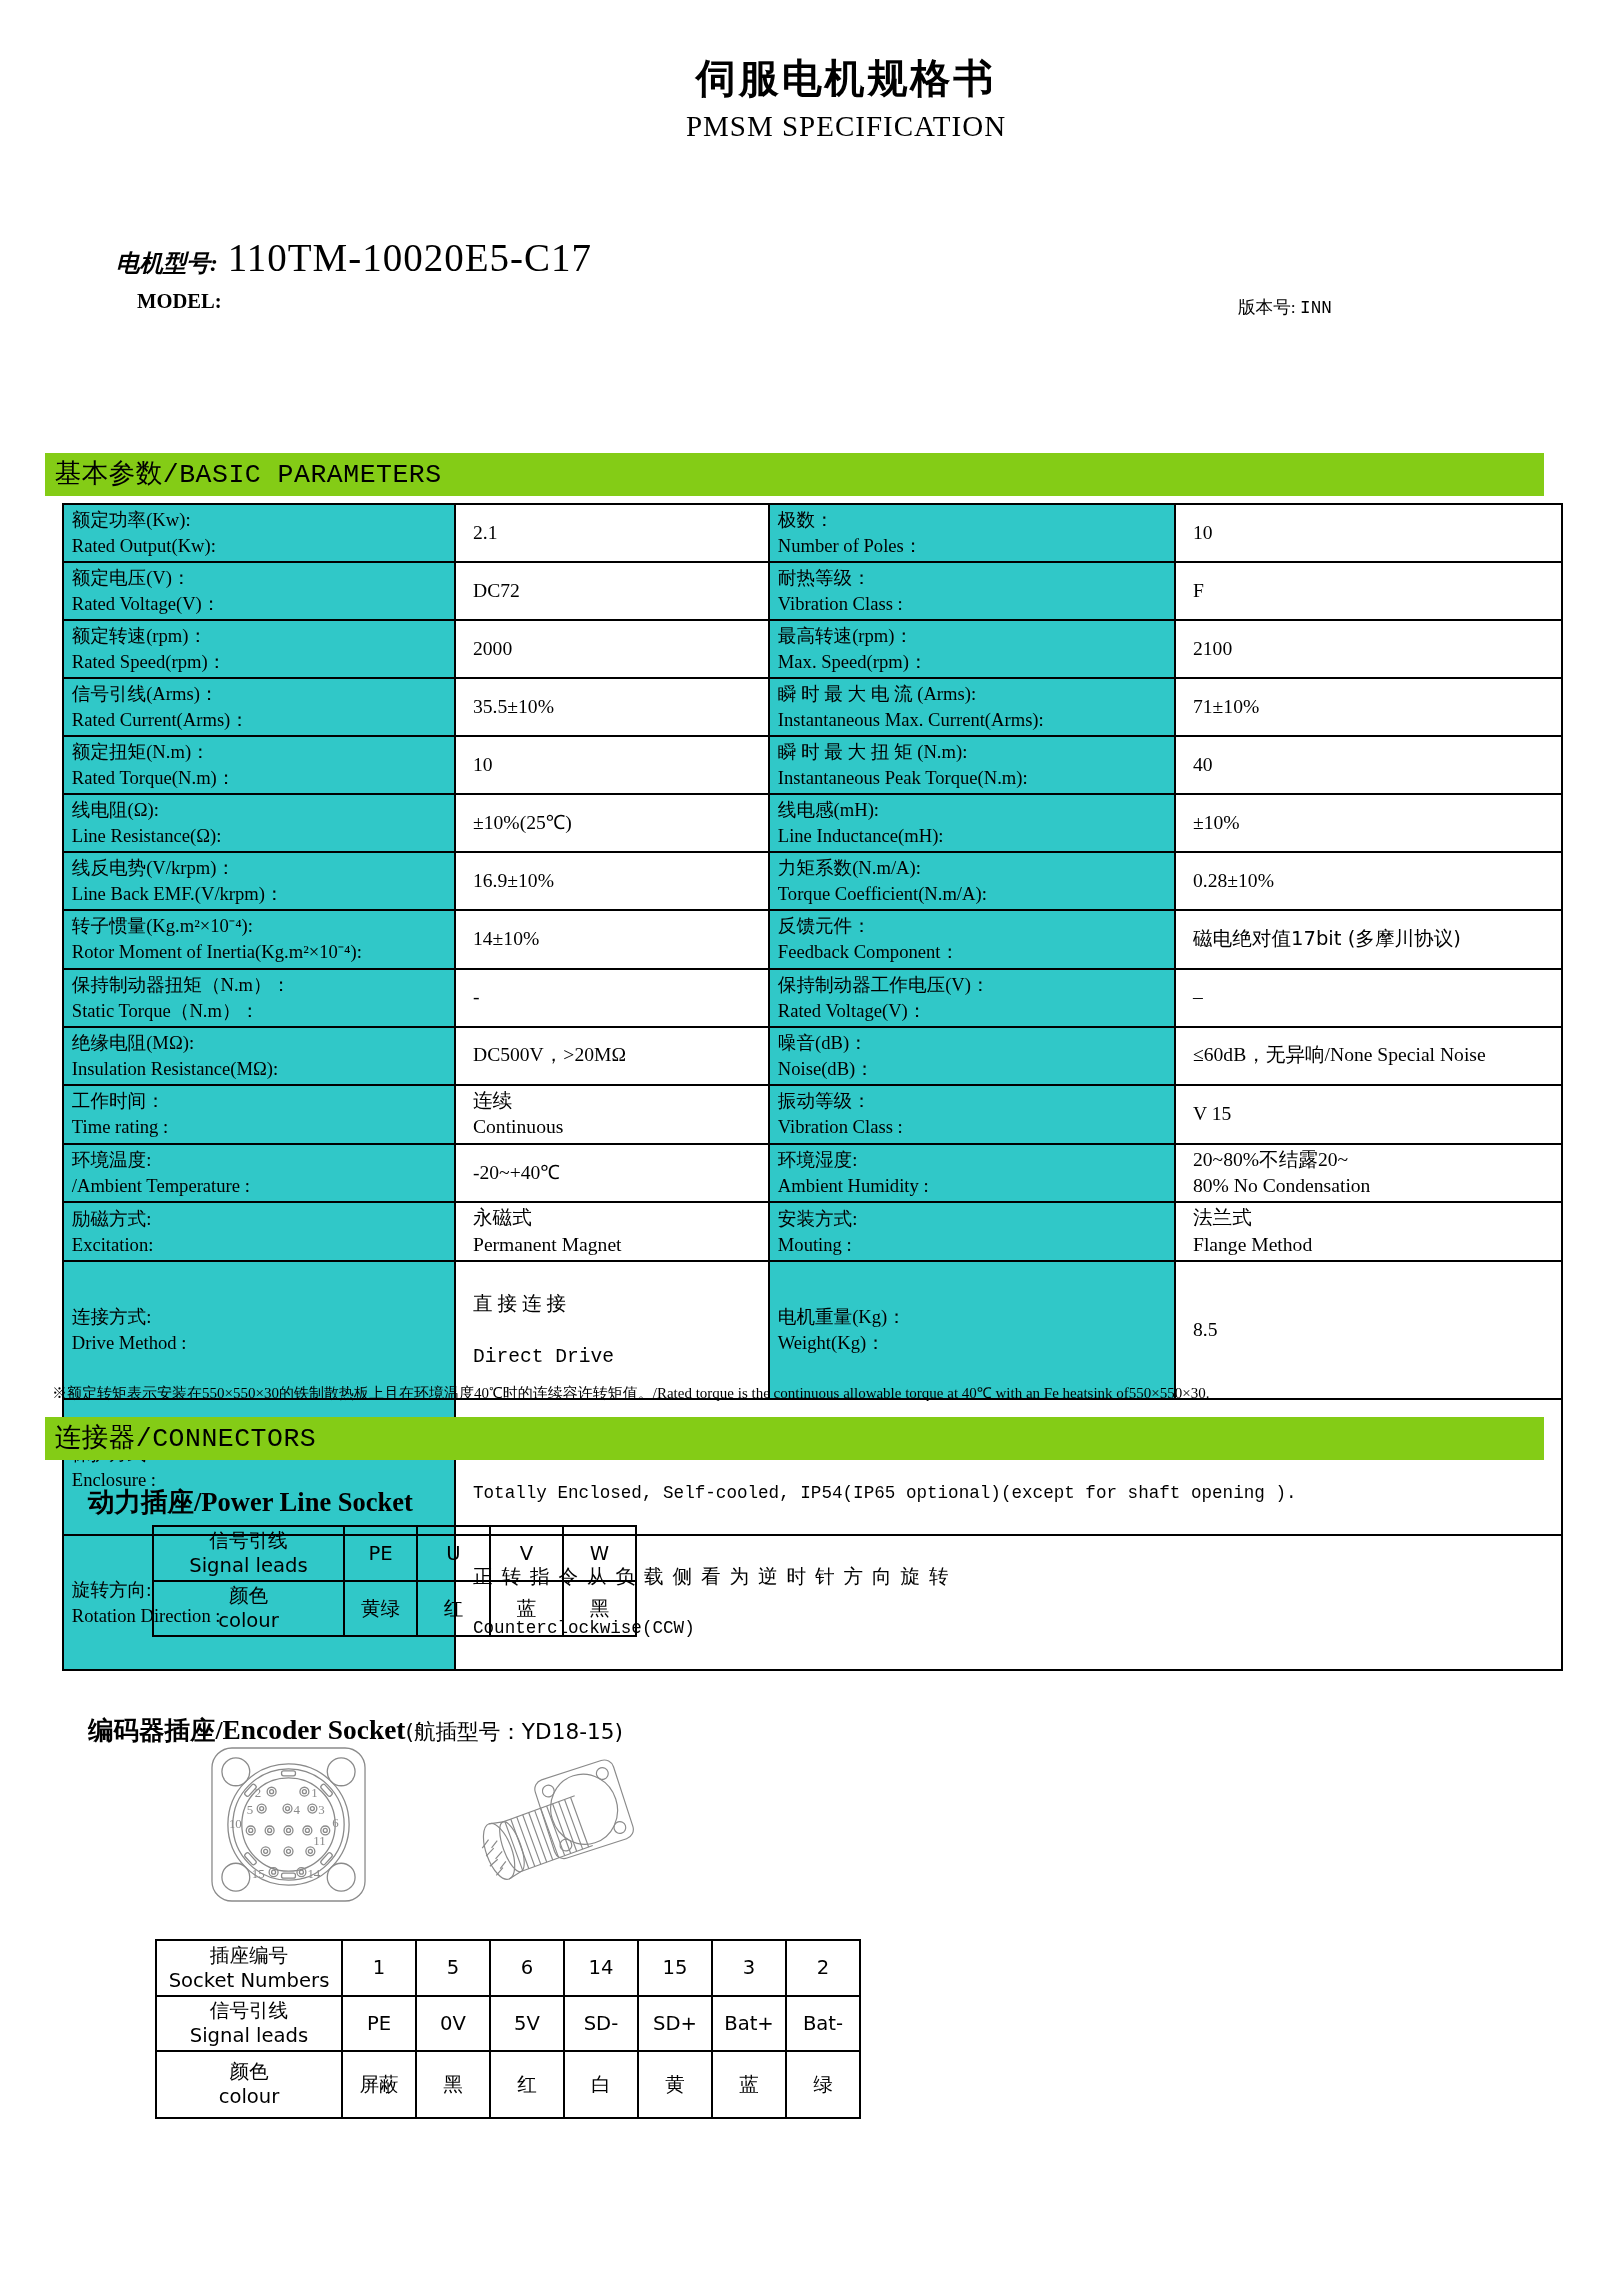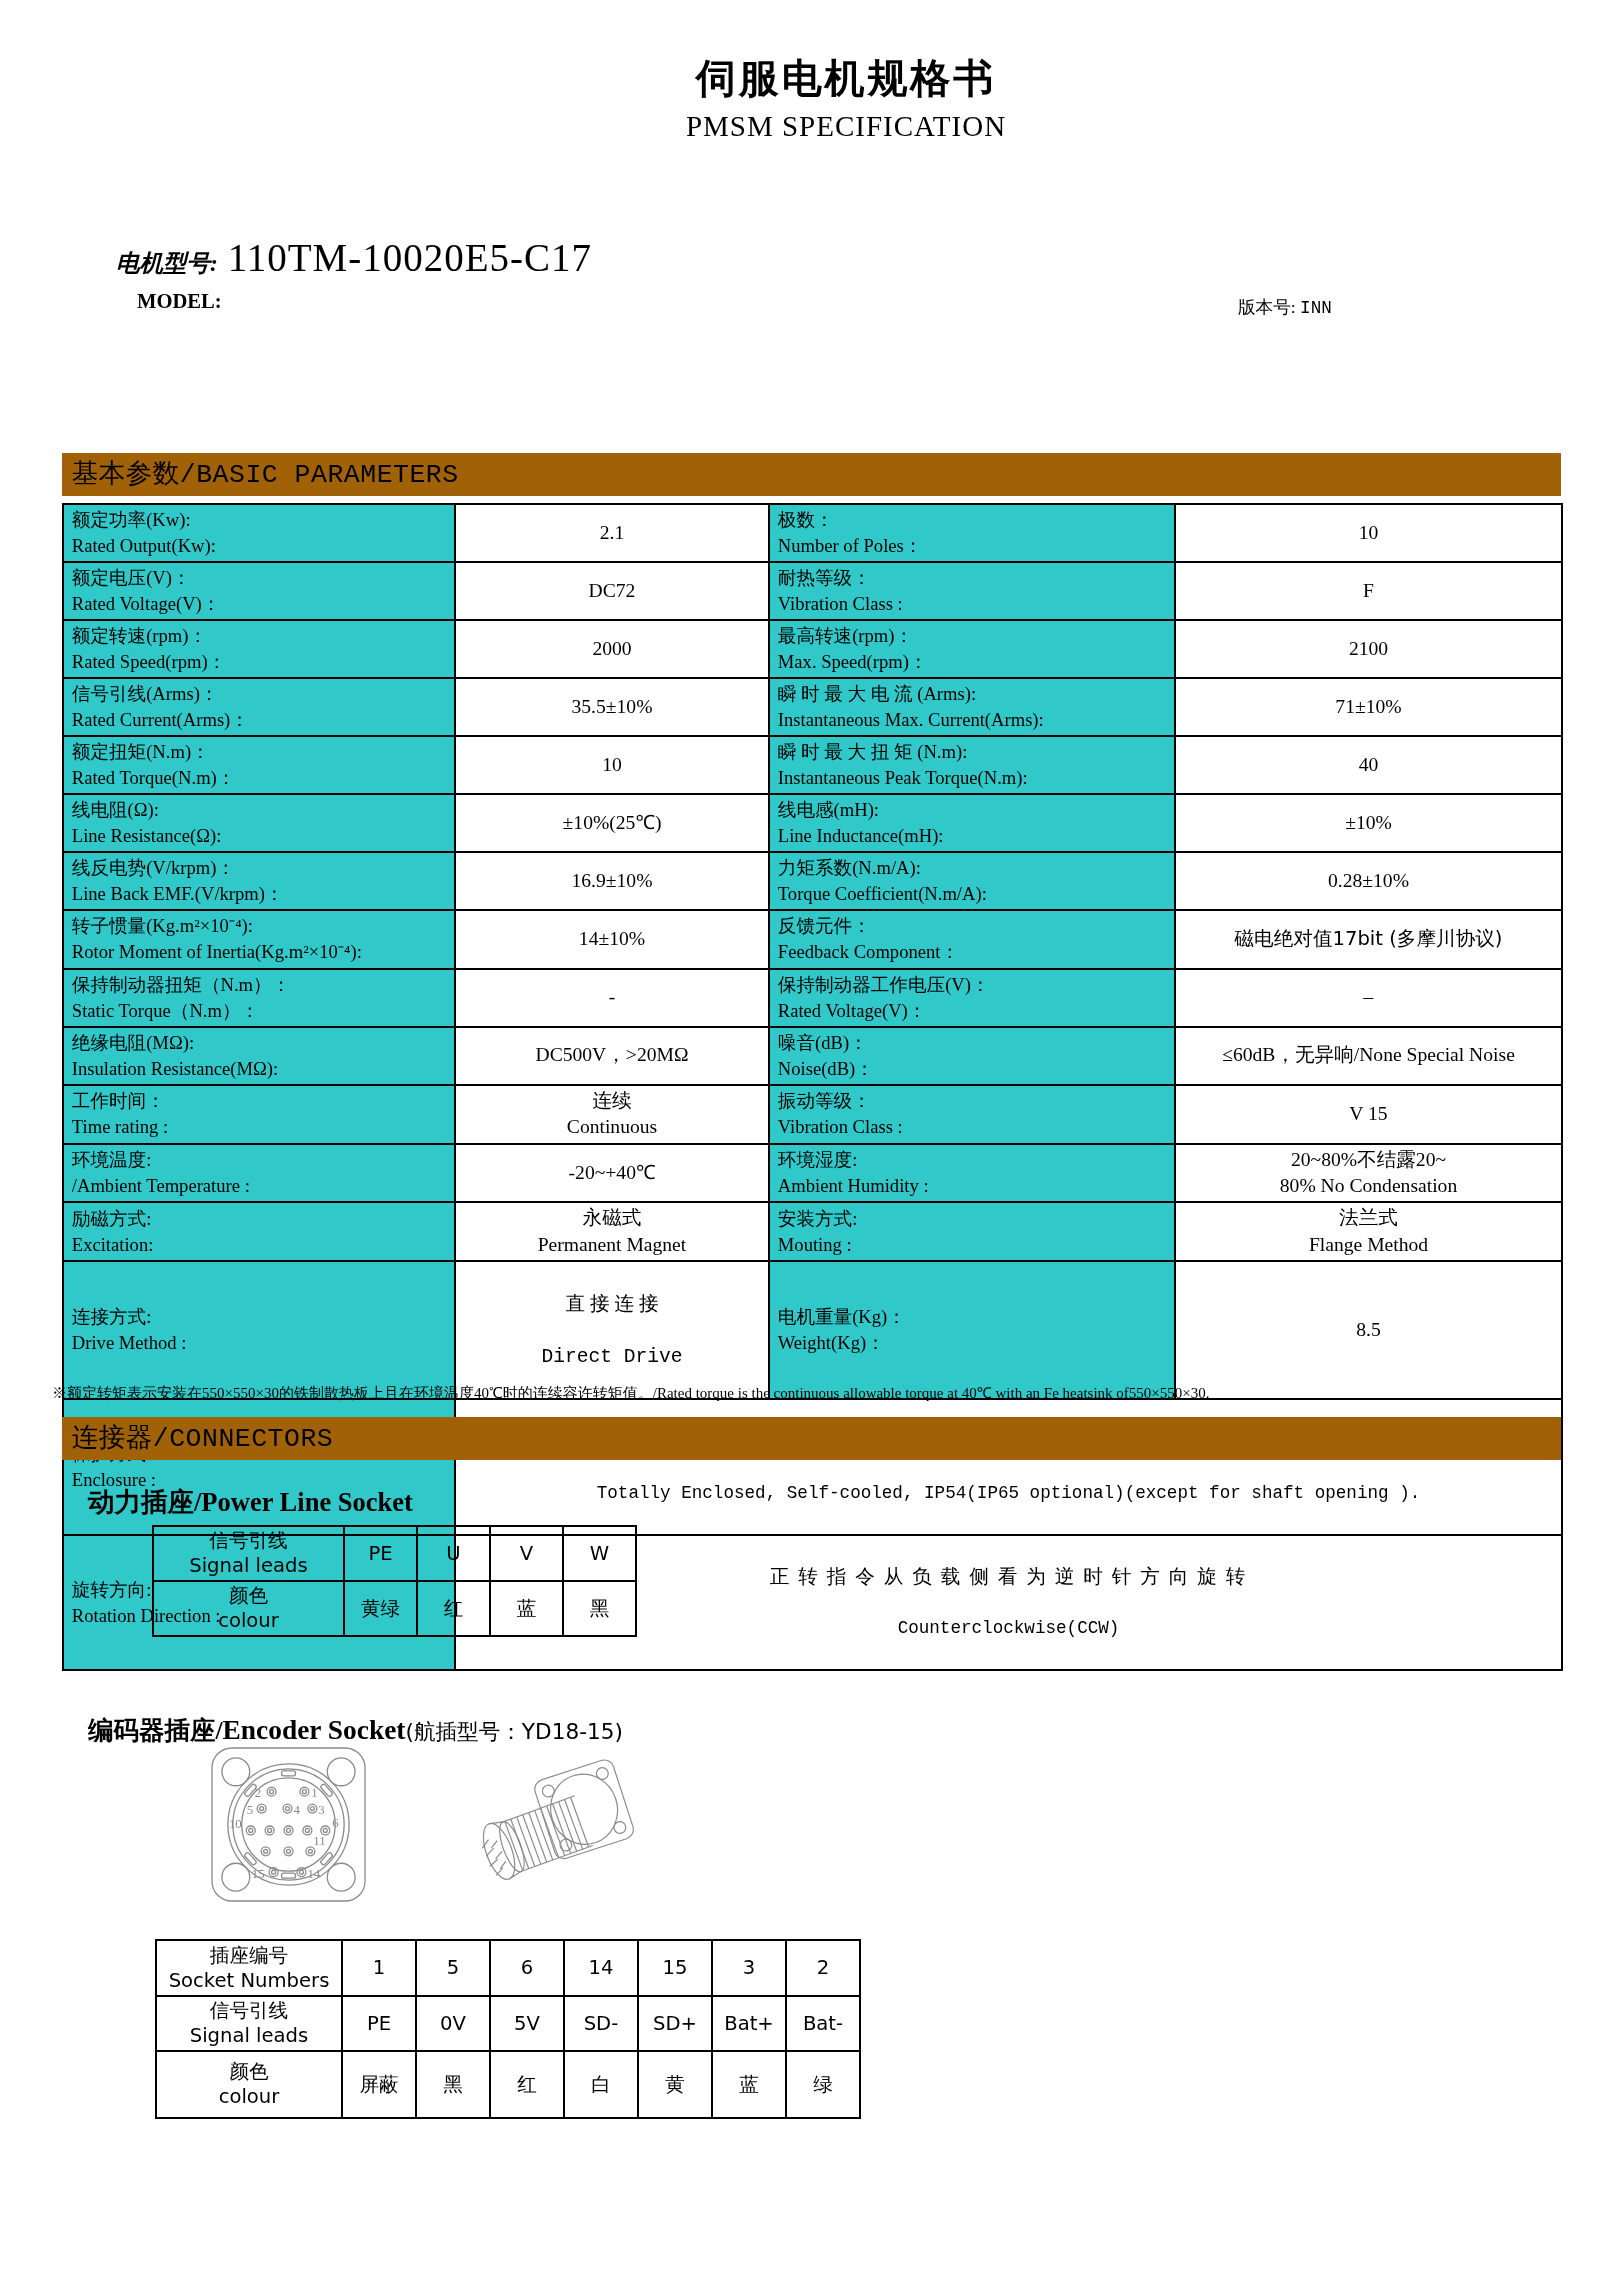--- a/index.html
+++ b/index.html
@@ -15,38 +15,38 @@
 
   
   .model-row { position:absolute; left:116px; top:235px; display:flex; align-items:baseline; }
   .model-label { font-size:23.5px; font-weight:700;font-style:italic; }
   .model-number { font-size:39px; margin-left:9.8px; letter-spacing:1px; }
   .model-en { position:absolute; left:137px; top:290px; font-size:20.6px; font-weight:700; }
   .version { position:absolute; left:1238px; top:295px; font-size:17.6px; }
   .version .mono { font-family:"Liberation Mono","DejaVu Sans Mono",monospace; }
 
   
-  .bar { position:absolute; left:62px; width:1499px; height:43px; background:#a16207;
+  .bar { position:absolute; left:45px; width:1499px; height:43px; background:#84cc16;
          font-family:"Liberation Mono","DejaVu Sans Mono",monospace;
          font-size:26.5px; line-height:45px; padding-left:9.8px; box-sizing:border-box;
          letter-spacing:0.5px; }
   .bar1 { top:453px; }
   .bar2 { top:1417px; }
 
   
   table { border-collapse:collapse; }
   .main-table { position:absolute; left:62px; top:503px; width:1499px;
                 table-layout:fixed; border:2.9px solid #000; }
   .main-table td { border:2px solid #000; overflow:hidden; }
   .main-table tr { height:54px; }
   .main-table tr.r-enc { height:49px; }
   .main-table tr.r-rot { height:57px; }
   td.lbl { background:#30C8C8; font-size:18.6px; line-height:1.4;
            padding:2px 3.9px 2px 7.8px; white-space:pre-line; vertical-align:middle; }
-  td.val { text-align:center; font-size:19.6px; line-height:1.35; padding:2px 7px;
+  td.val { text-align:left; font-size:19.6px; line-height:1.35; padding:2px 17px;
            white-space:pre-line; vertical-align:middle; }
   .sans { font-family:"DejaVu Sans","Liberation Sans",sans-serif; font-size:20.6px; }
   .mono { font-family:"Liberation Mono","DejaVu Sans Mono",monospace; }
   .sp2  { letter-spacing:2px; }
 
   
   .footnote { position:absolute; left:52px; top:1382px; width:1499px; font-size:15px; }
 
   
   .sub-title { position:absolute; left:88px; font-size:26.5px; font-weight:700; }

